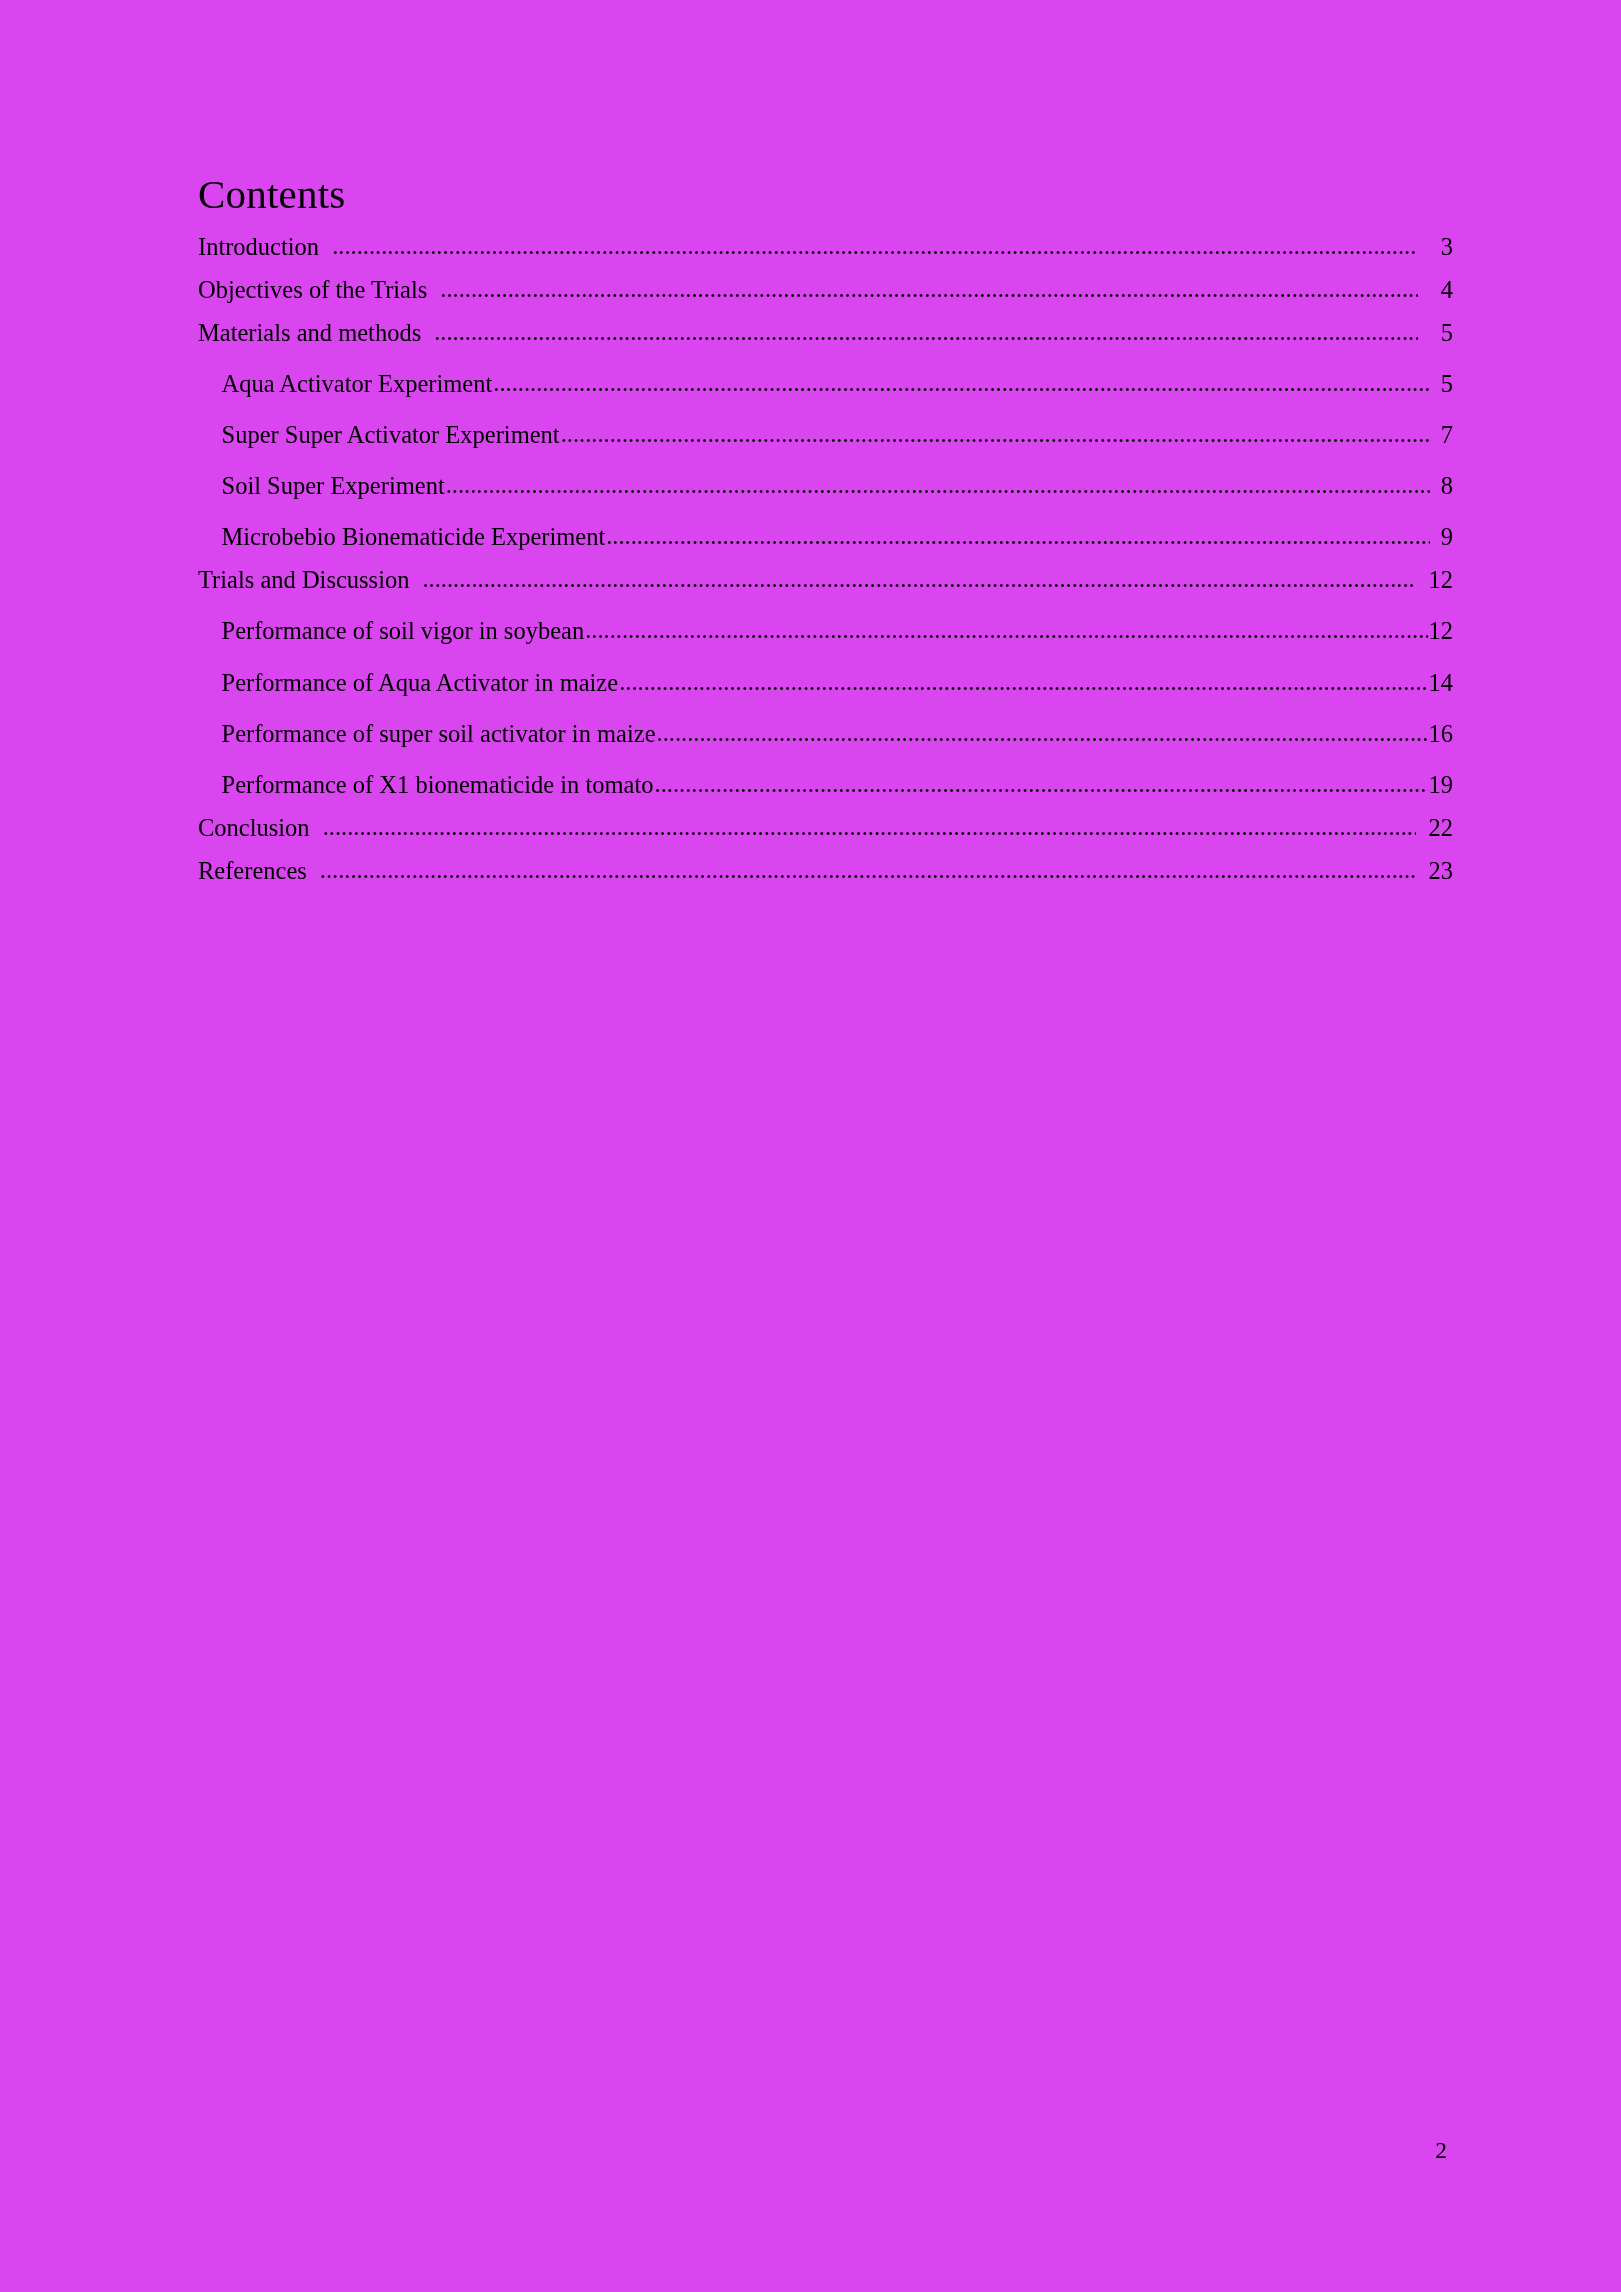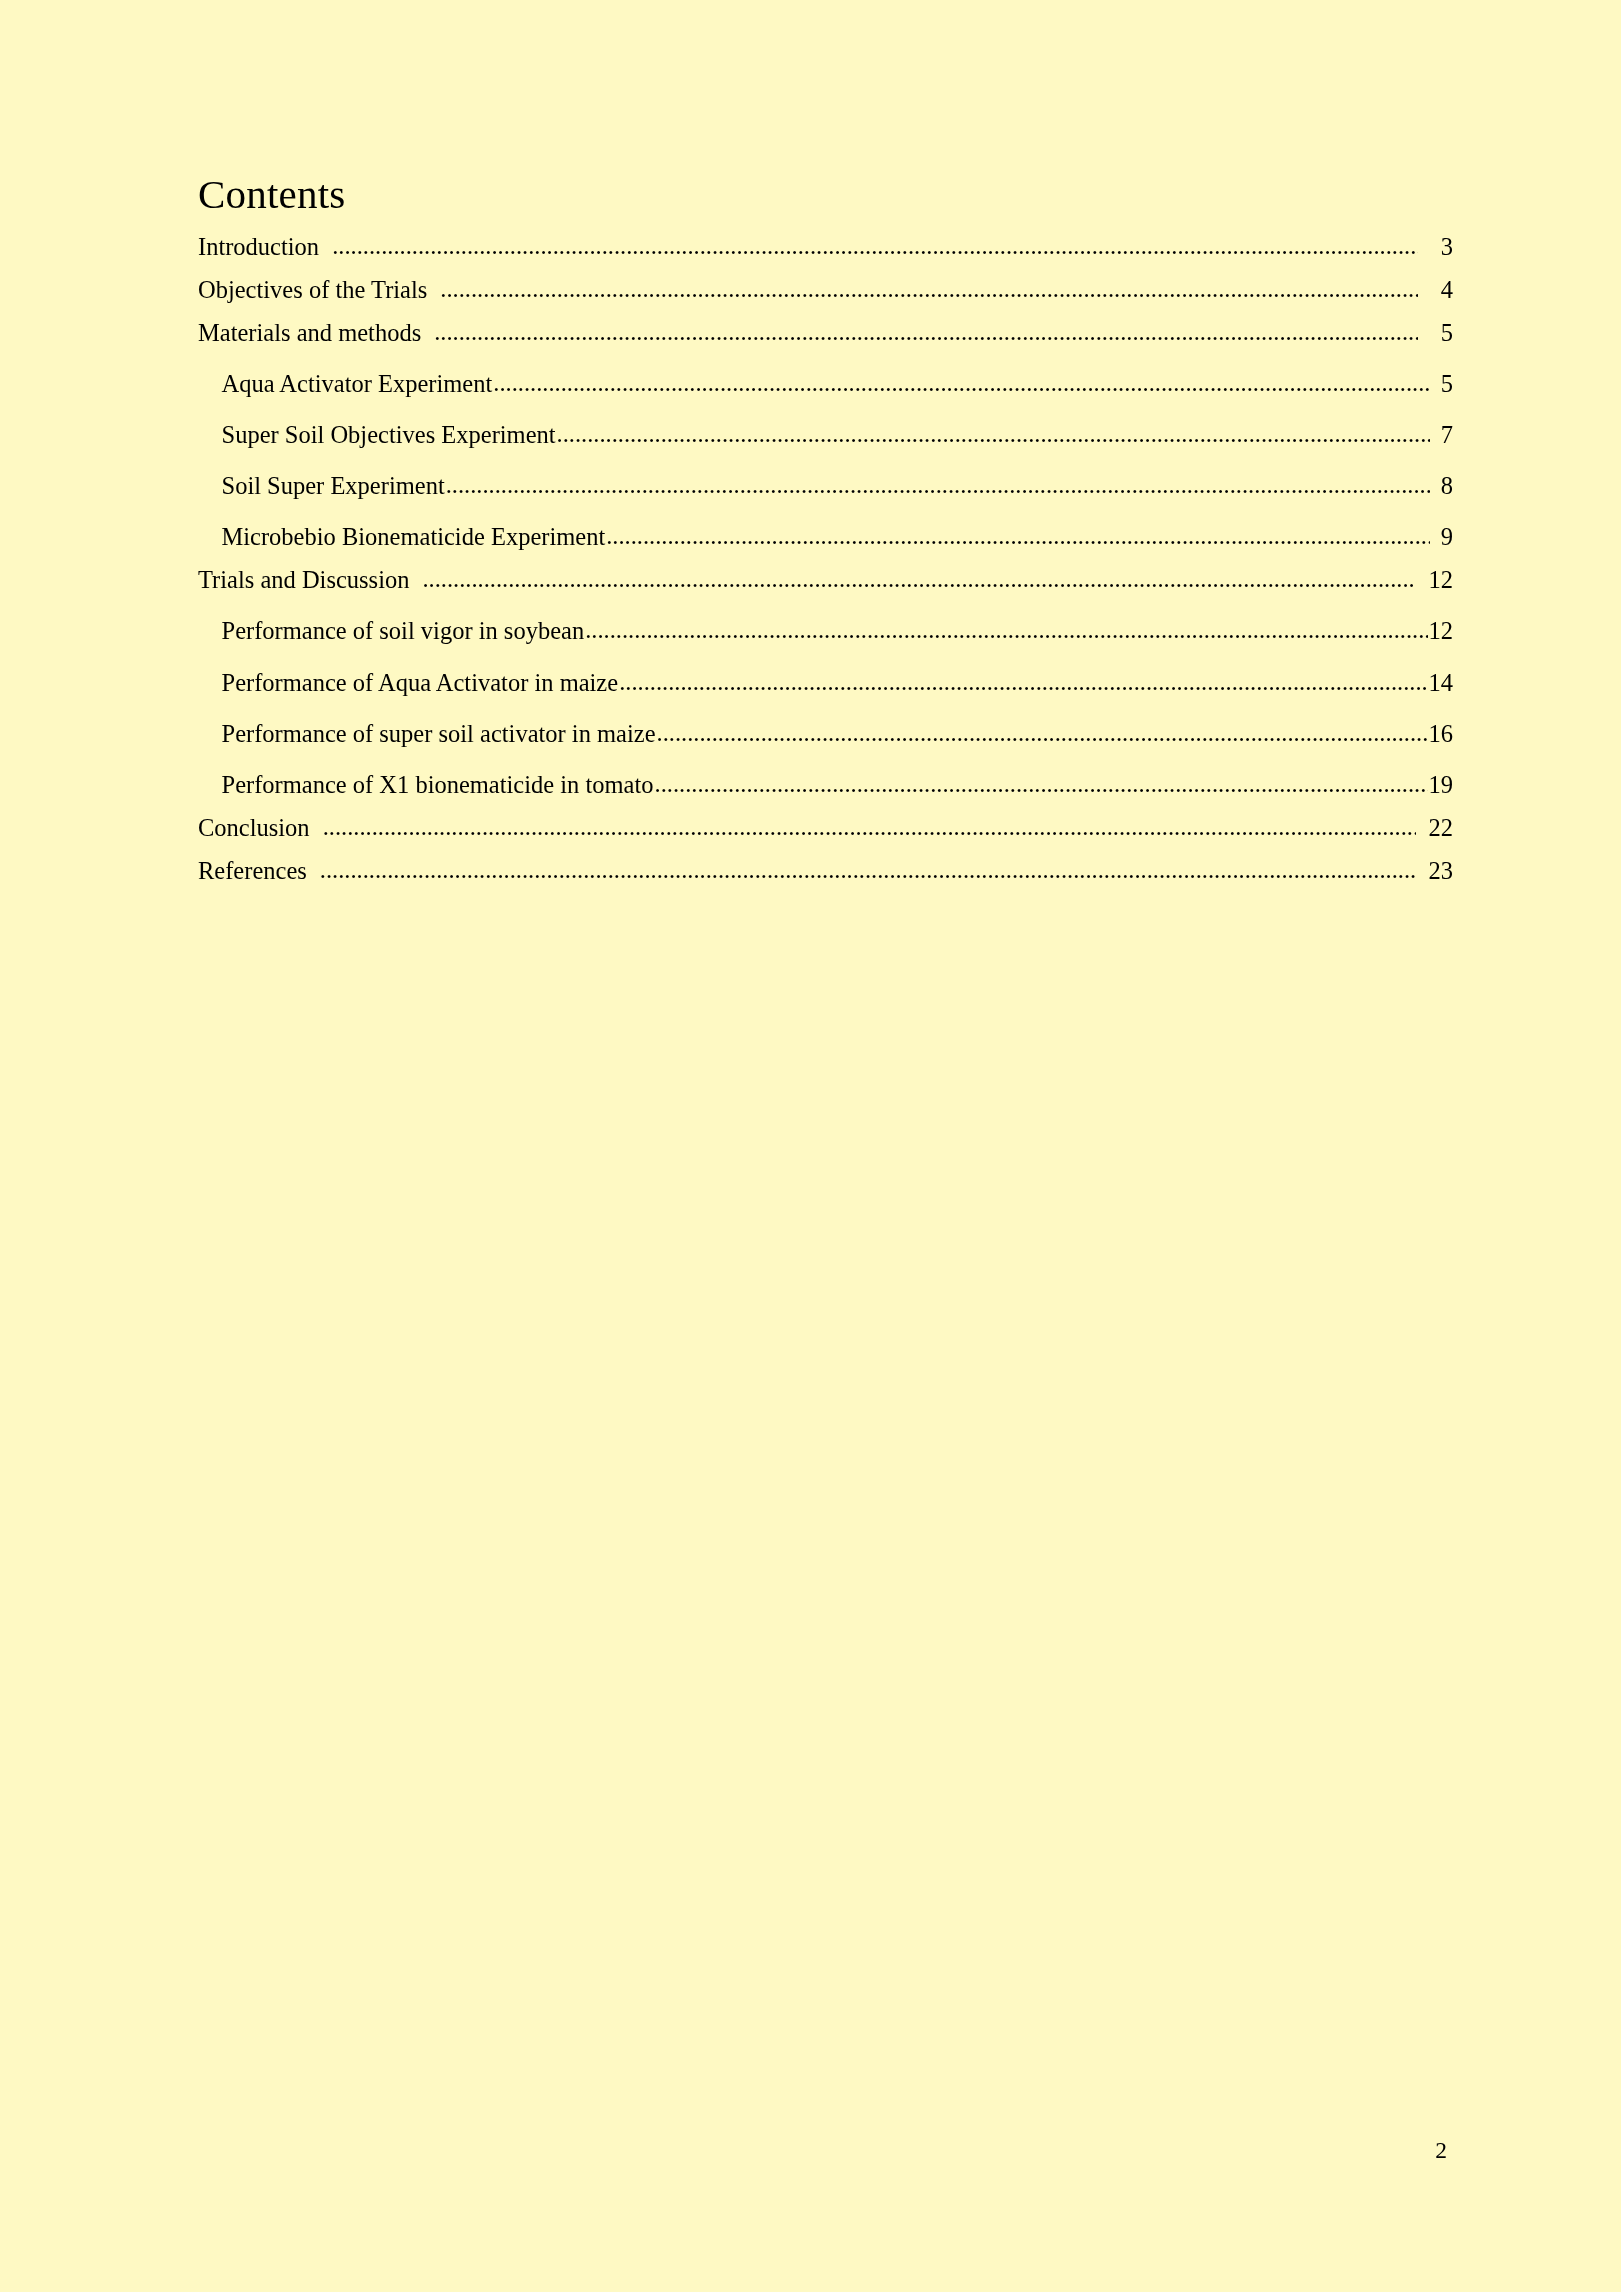--- a/index.html
+++ b/index.html
@@ -4,21 +4,21 @@
 <style>
   html, body {
     margin: 0;
     padding: 0;
     background: #ffffff;
   }
   .page {
     position: relative;
     width: 1621px;
     height: 2293px;
-    background: #fef9c3;
+    background: #d946ef;
     margin: 0 auto;
     overflow: hidden;
     font-family: "Liberation Serif", serif;
     color: #000000;
   }
   .content-area {
     position: absolute;
     left: 198px;
     top: 172px;
     width: 1255px;
@@ -102,21 +102,21 @@
           <span class="toc-label">Materials and methods</span>
           <span class="toc-dots">.......................................................................................................................................................................................................................................</span>
           <span class="toc-page">5</span>
         </li>
         <li class="toc-entry level-2">
           <span class="toc-label">Aqua Activator Experiment</span>
           <span class="toc-dots">.......................................................................................................................................................................................................................................</span>
           <span class="toc-page">5</span>
         </li>
         <li class="toc-entry level-2">
-          <span class="toc-label">Super Soil Objectives Experiment</span>
+          <span class="toc-label">Super Super Activator Experiment</span>
           <span class="toc-dots">.......................................................................................................................................................................................................................................</span>
           <span class="toc-page">7</span>
         </li>
         <li class="toc-entry level-2">
           <span class="toc-label">Soil Super Experiment</span>
           <span class="toc-dots">.......................................................................................................................................................................................................................................</span>
           <span class="toc-page">8</span>
         </li>
         <li class="toc-entry level-2">
           <span class="toc-label">Microbebio Bionematicide Experiment</span>

